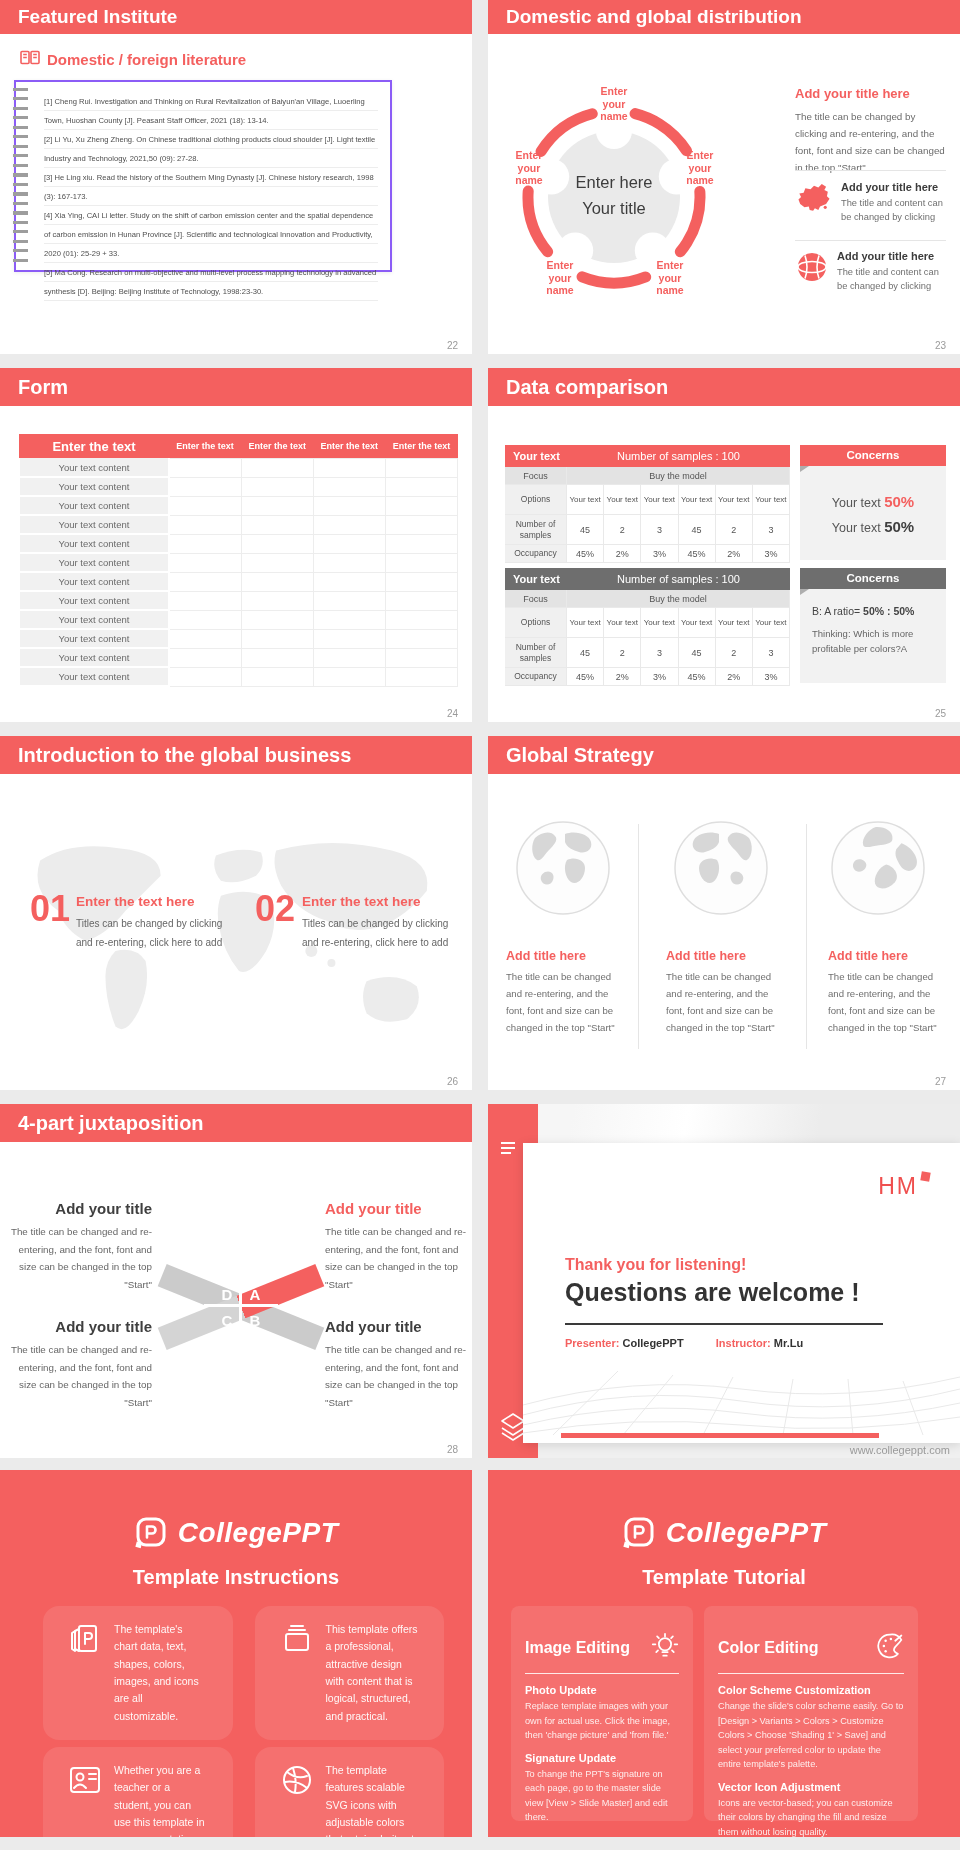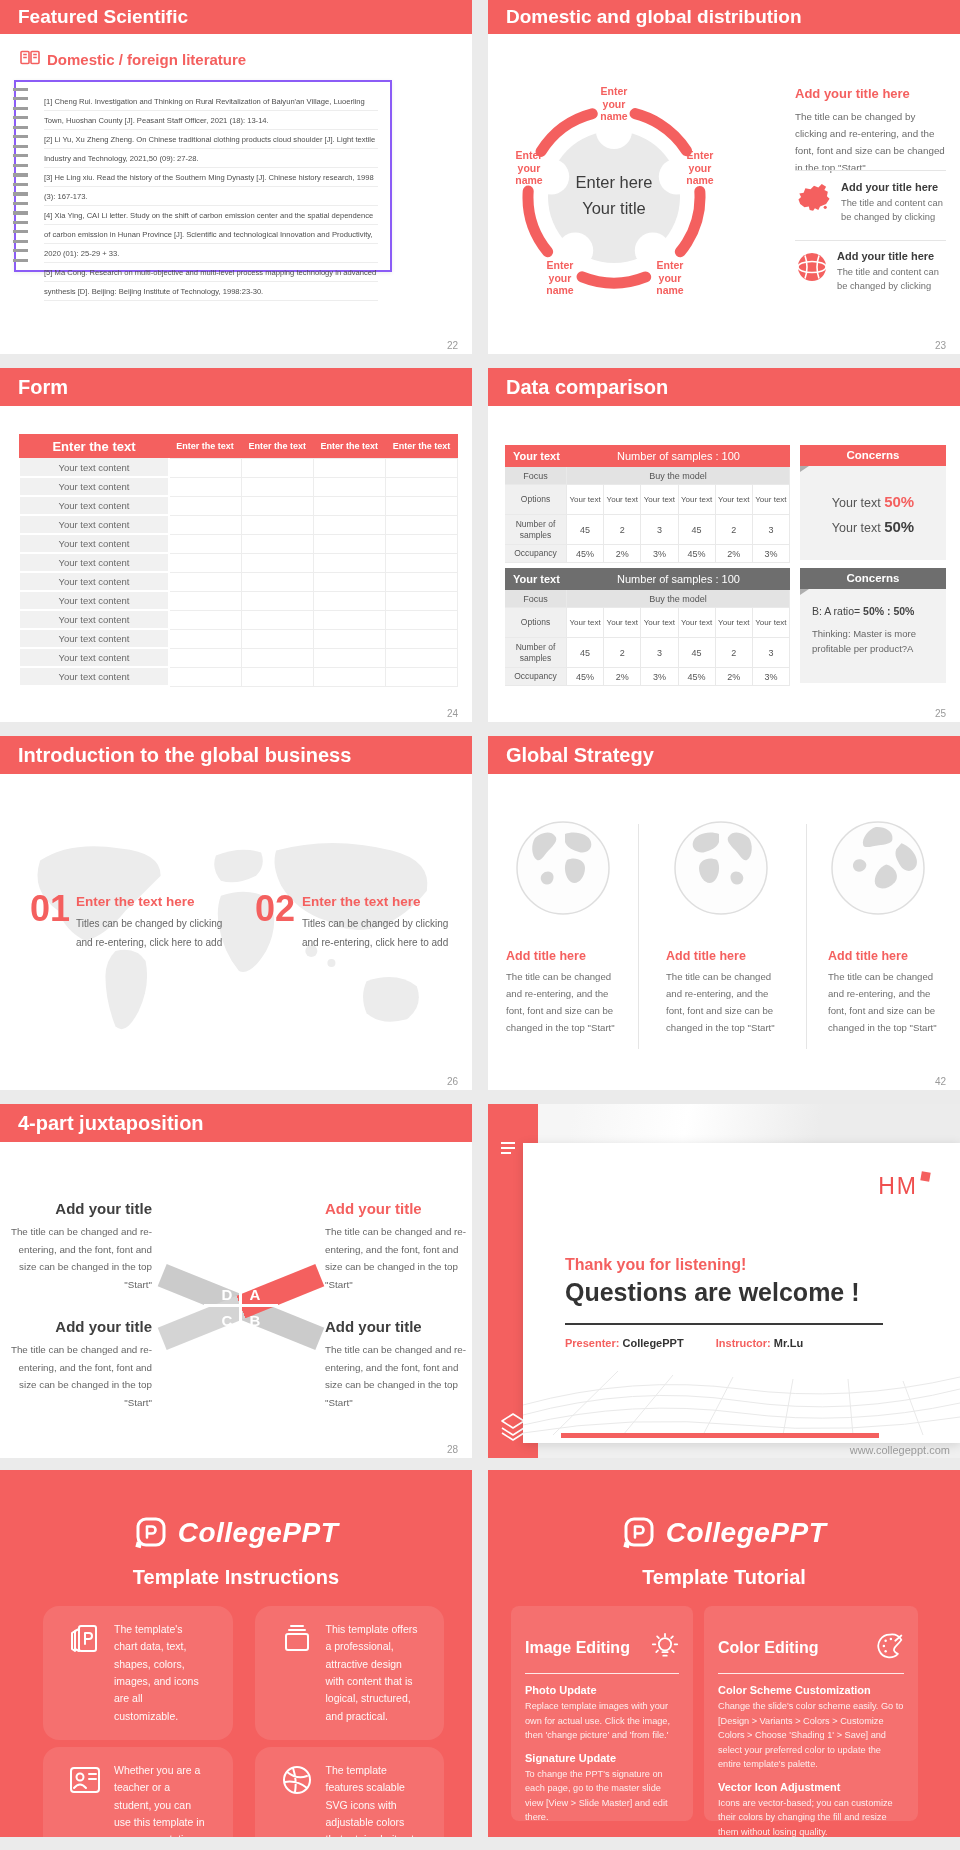--- a/index.html
+++ b/index.html
@@ -117,21 +117,21 @@
   .tut-body{font-size:9.2px;line-height:14.5px;color:rgba(255,255,255,.88);margin-bottom:9px;}
   .wicon svg{stroke:#fff;fill:none;stroke-width:2;stroke-linecap:round;stroke-linejoin:round;}
   .bottom-strip{position:absolute;left:0;top:1837px;width:960px;height:13px;background:#ebebeb;}
 </style>
 </head>
 <body>
 
 <div class="canvas">
 
   <div class="slide" style="left:0;top:0;">
-    <div class="sl-h short">Featured Scientific</div>
+    <div class="sl-h short">Featured Institute</div>
     <div class="sec-title">
       <span>
         <svg width="20" height="15" viewBox="0 0 20 15" fill="none" stroke="#F4605F" stroke-width="1.6">
           <rect x="1" y="1.5" width="8" height="12" rx="1"></rect>
             <rect x="11" y="1.5" width="8" height="12" rx="1"></rect>
           <path d="M3.2,4.5 h3.6 M3.2,7.5 h3.6 M13.2,4.5 h3.6 M13.2,7.5 h3.6"></path>
         </svg>
       </span>
       <span>Domestic / foreign literature</span>
     </div>
@@ -386,21 +386,21 @@
     </div>
 
     <div class="concern c-gray" style="left:312px;top:200px;">
       <div class="banner">Concerns</div>
       <div class="fold"></div>
       <div class="cbody" style="padding:16px 12px 0;">
         <div style="font-size:10.5px;color:#444;margin-bottom:9px;">
           <span>B: A ratio=</span>
           <span style="font-weight:700;">50% : 50%</span>
         </div>
-        <div style="font-size:9.5px;color:#666;line-height:15px;">Thinking: Master is more profitable per product?A</div>
+        <div style="font-size:9.5px;color:#666;line-height:15px;">Thinking: Which is more profitable per colors?A</div>
       </div>
     </div>
     <div class="pagenum">25</div>
   </div>
 
   <div class="slide" style="left:0;top:736px;">
     <div class="sl-h">Introduction to the global business</div>
     <svg style="position:absolute;left:10px;top:90px;" width="452" height="250" viewBox="0 0 450 240">
       <g fill="#ececec">
         <path d="M30,30 Q60,10 110,18 Q150,22 150,45 Q135,60 115,80 Q95,105 75,110 Q55,100 48,80 Q20,60 30,30 Z"></path>
@@ -454,21 +454,21 @@
         <path d="M30,52 C36,50 40,54 38,60 C36,66 28,66 26,60 C25,56 27,54 30,52 Z"></path>
       </g>
     </svg>
 
     <div class="gs-title" style="left:18px;top:213px;">Add title here</div>
     <div class="gs-body" style="left:18px;top:232px;">The title can be changed and re-entering, and the font, font and size can be changed in the top "Start"</div>
     <div class="gs-title" style="left:178px;top:213px;">Add title here</div>
     <div class="gs-body" style="left:178px;top:232px;">The title can be changed and re-entering, and the font, font and size can be changed in the top "Start"</div>
     <div class="gs-title" style="left:340px;top:213px;">Add title here</div>
     <div class="gs-body" style="left:340px;top:232px;">The title can be changed and re-entering, and the font, font and size can be changed in the top "Start"</div>
-    <div class="pagenum">42</div>
+    <div class="pagenum">27</div>
   </div>
 
   <div class="slide" style="left:0;top:1104px;">
     <div class="sl-h">4-part juxtaposition</div>
     <div class="jx-block" style="left:10px;top:96px;width:142px;text-align:right;">
       <div class="jt" style="color: rgb(63, 63, 63);">Add your title</div>
       <div class="jb">The title can be changed and re-entering, and the font, font and size can be changed in the top "Start"</div>
     </div>
     <div class="jx-block" style="left:325px;top:96px;">
       <div class="jt" style="color: rgb(244, 96, 95);">Add your title</div>

